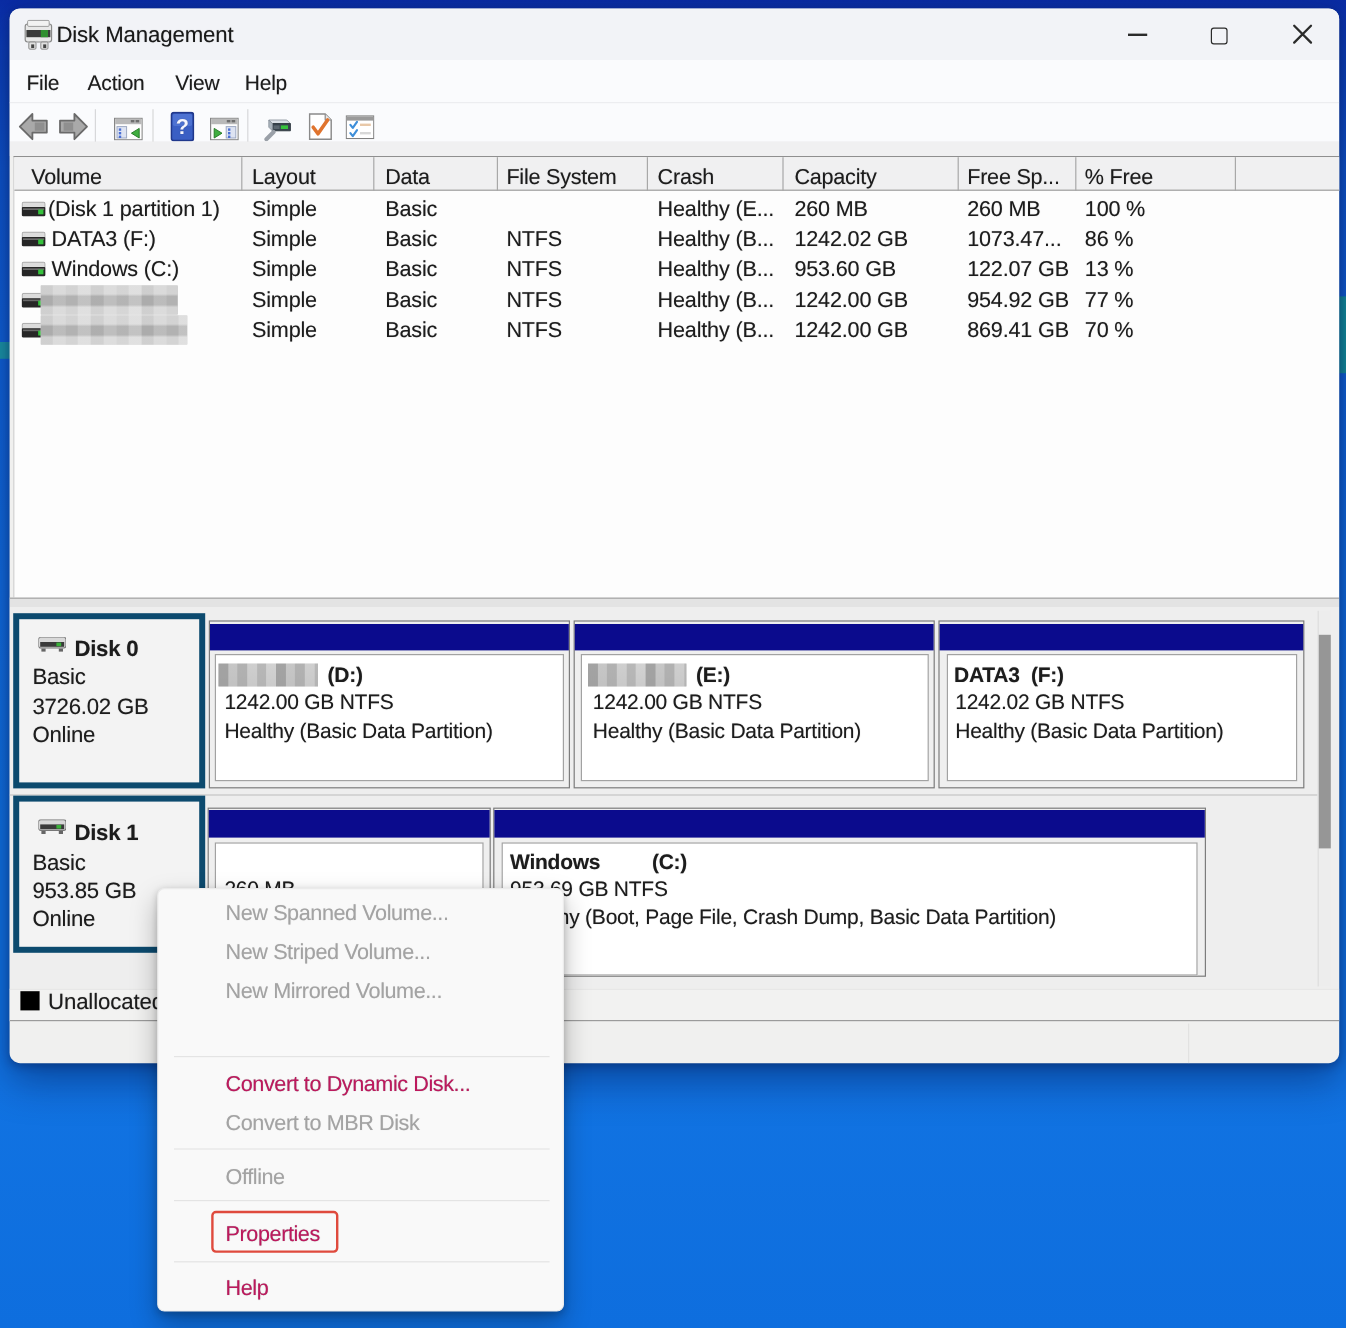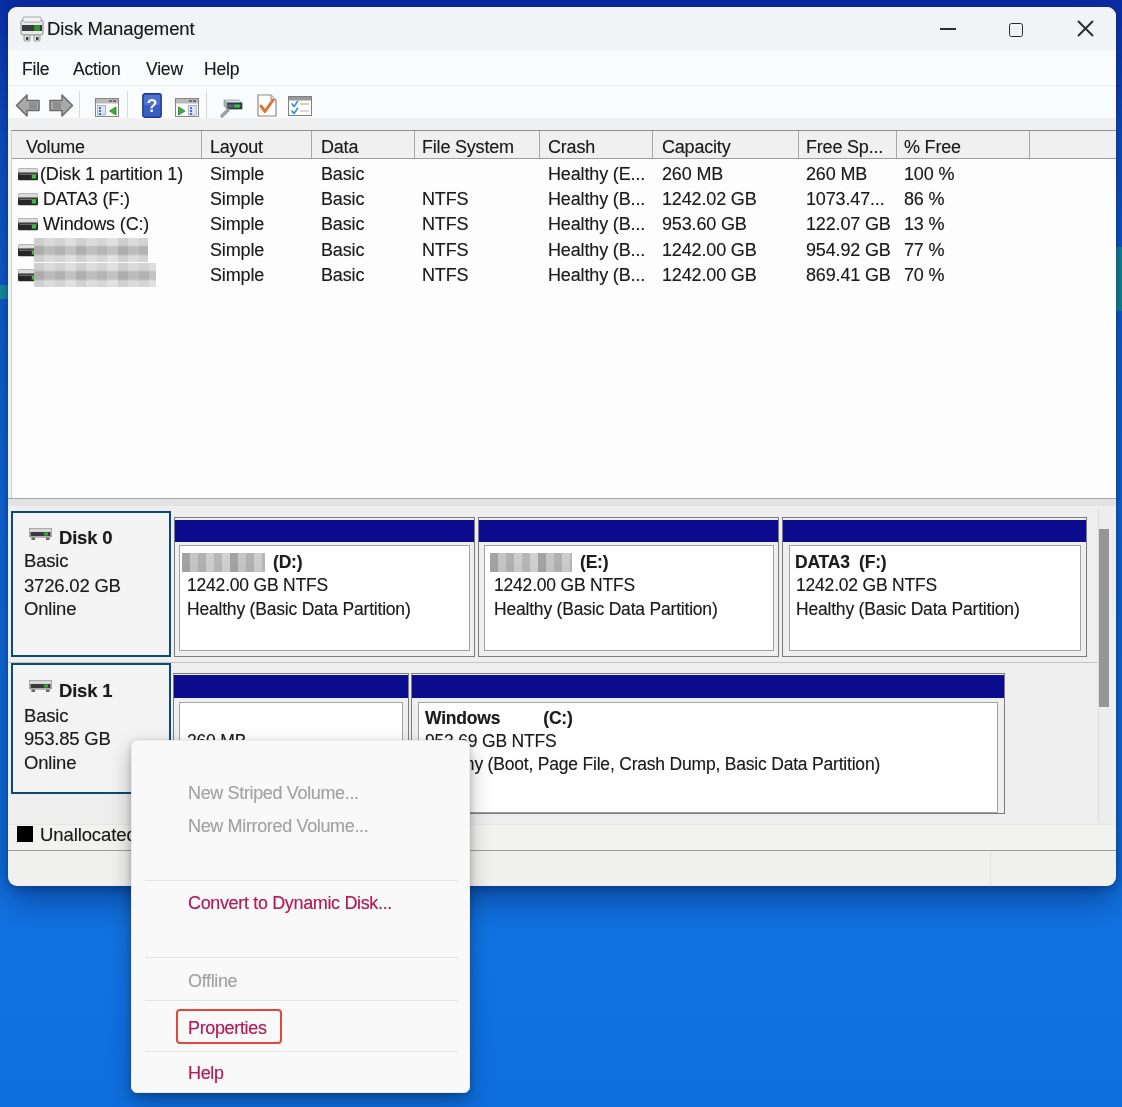--- a/index.html
+++ b/index.html
@@ -45,21 +45,21 @@
     background-image:
       linear-gradient(180deg, rgba(228,228,228,.55) 0 7px, rgba(160,160,160,.4) 9px 16px, rgba(230,230,230,.55) 18px 24px),
       linear-gradient(90deg, #b4b4b4 0 10px, #cecece 10px 21px, #bebebe 21px 31px, #d8d8d8 31px 42px, #b8b8b8 42px 52px, #d2d2d2 52px 63px, #c2c2c2 63px 73px, #dadada 73px 84px),
       linear-gradient(#c8c8c8,#c8c8c8);
     background-size: 100% 24px, 84px 100%, 100% 100%;
   }
   
   #split { left:0; top:491px; width:1108px; height:8px; background:#e3e3e3; border-top:1px solid #a5a5a5; }
   
   #pane { left:0; top:499px; width:1108px; height:345px; background:#eeeeee; }
-  .dlabel { position:absolute; left:3px; width:160px; background:#f3f3f3; border:2px solid #0c4a6e; font-size:18.5px; }
+  .dlabel { position:absolute; left:3px; width:160px; background:#f3f3f3; border:5px solid #0c4a6e; font-size:18.5px; }
   .dlabel .b { position:absolute; font-weight:bold; font-size:18.5px; }
   .dlabel span { position:absolute; left:11px; letter-spacing:-0.2px;}
   .pcell { position:absolute; border:1px solid #7c7c7c; background:#efefef; }
   .pbar { position:absolute; left:0px; top:2px; height:23px; background:#0b0b8d; }
   .pbox { position:absolute; background:#ffffff; border:1px solid #a2a2a2; }
   .ptxt { position:absolute; font-size:17.5px; letter-spacing:-0.2px; white-space:nowrap; }
   .pb { font-weight:bold; }
   
   #legend { left:0; top:817px; width:1108px; height:27px; background:#f2f2f1; border-top:1px solid #e7e7e7; border-bottom:1px solid #9b9b9b; }
   
@@ -336,24 +336,26 @@
   <div class="abs" id="legend">
     <div class="abs" style="left:9px;top:1px;width:16px;height:16px;background:#000"></div>
     <span class="abs" style="left:32px;top:0;height:19px;line-height:19px;font-size:18.5px;letter-spacing:-0.1px">Unallocated</span>
   </div>
   <div class="abs" style="left:982px;top:846px;width:1px;height:33px;background:#e2e2e1"></div>
   <div class="abs" id="sbar"></div>
   <div class="abs" id="sthumb"></div>
 </div>
 
 <div class="abs" id="cmenu">
+  <div class="mi dis" style="top:3.5px">New Spanned Volume...</div>
   <div class="mi dis" style="top:35.5px">New Striped Volume...</div>
   <div class="mi dis" style="top:68.5px">New Mirrored Volume...</div>
   <div class="msep" style="top:138.7px"></div>
   <div class="mi" style="top:145.5px">Convert to Dynamic Disk...</div>
+  <div class="mi dis" style="top:178.5px">Convert to MBR Disk</div>
   <div class="msep" style="top:216px"></div>
   <div class="mi dis" style="top:223.5px">Offline</div>
   <div class="msep" style="top:259px"></div>
   <div class="mi" style="top:270.5px">Properties</div>
   <div id="redbox"></div>
   <div class="msep" style="top:309.5px"></div>
   <div class="mi" style="top:315.5px">Help</div>
 </div>
 
 </body></html>

